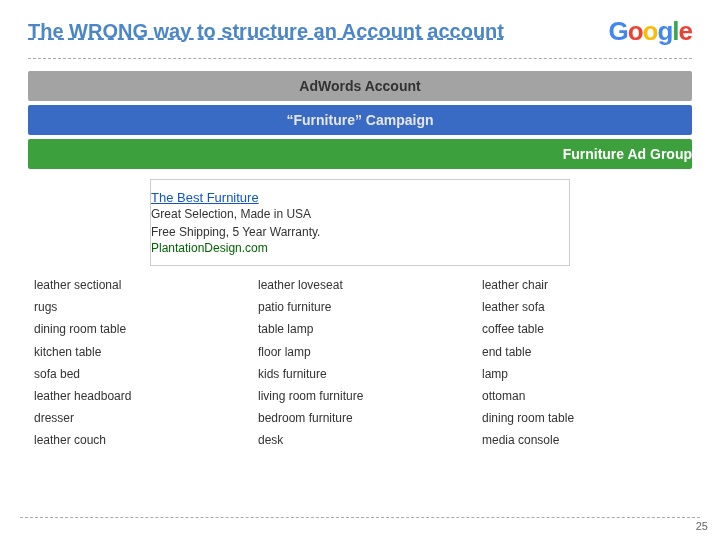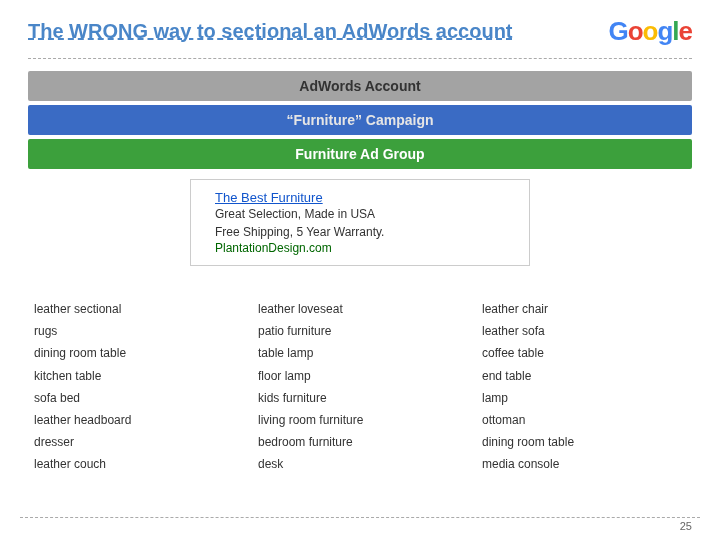--- a/index.html
+++ b/index.html
@@ -59,34 +59,34 @@
       text-align: center;
       padding: 7px 0;
       font-size: 14px;
       font-weight: bold;
       color: #e5e5e5;
       margin-bottom: 4px;
       border-radius: 2px;
     }
     .ad-group-bar {
       background: #3CA03C;
-      text-align: center;
+      text-align: right;
       padding: 7px 0;
       font-size: 14px;
       font-weight: bold;
       color: #fff;
       margin-bottom: 10px;
       border-radius: 2px;
     }
 
     .ad-box {
       border: 1px solid #ccc;
-      padding: 10px 24px;
-      margin-bottom: 32px;
-      width: 340px;
+      padding: 10px 0;
+      margin-bottom: 8px;
+      width: 420px;
       margin-left: auto;
       margin-right: auto;
     }
     .ad-box .ad-title {
       color: #1155CC;
       text-decoration: underline;
       font-size: 13px;
       font-weight: normal;
     }
     .ad-box .ad-line {
@@ -121,38 +121,38 @@
       position: absolute;
       bottom: 22px;
       left: 0;
       right: 0;
       border-top: 1px dashed #aaa;
       margin: 0 20px;
     }
     .page-number {
       position: absolute;
       bottom: 8px;
-      right: 28px;
+      right: 12px;
       font-size: 11px;
       color: #666;
     }
 
     .top-dashed {
       border-top: 1.5px dashed #aaa;
       margin-bottom: 12px;
       margin-top: 2px;
     }
   </style>
 </head>
 <body>
 
 <div class="page">
 
   <div class="header-row">
-    <span class="page-title">The WRONG way to sectional an AdWords account</span>
+    <span class="page-title">The WRONG way to structure an Account account</span>
     <div class="google-logo">
       <span class="g-blue">G</span>
         <span class="g-red">o</span>
         <span class="g-yellow">o</span>
         <span class="g-blue">g</span>
         <span class="g-green">l</span>
         <span class="g-red">e</span>
     </div>
   </div>
 

